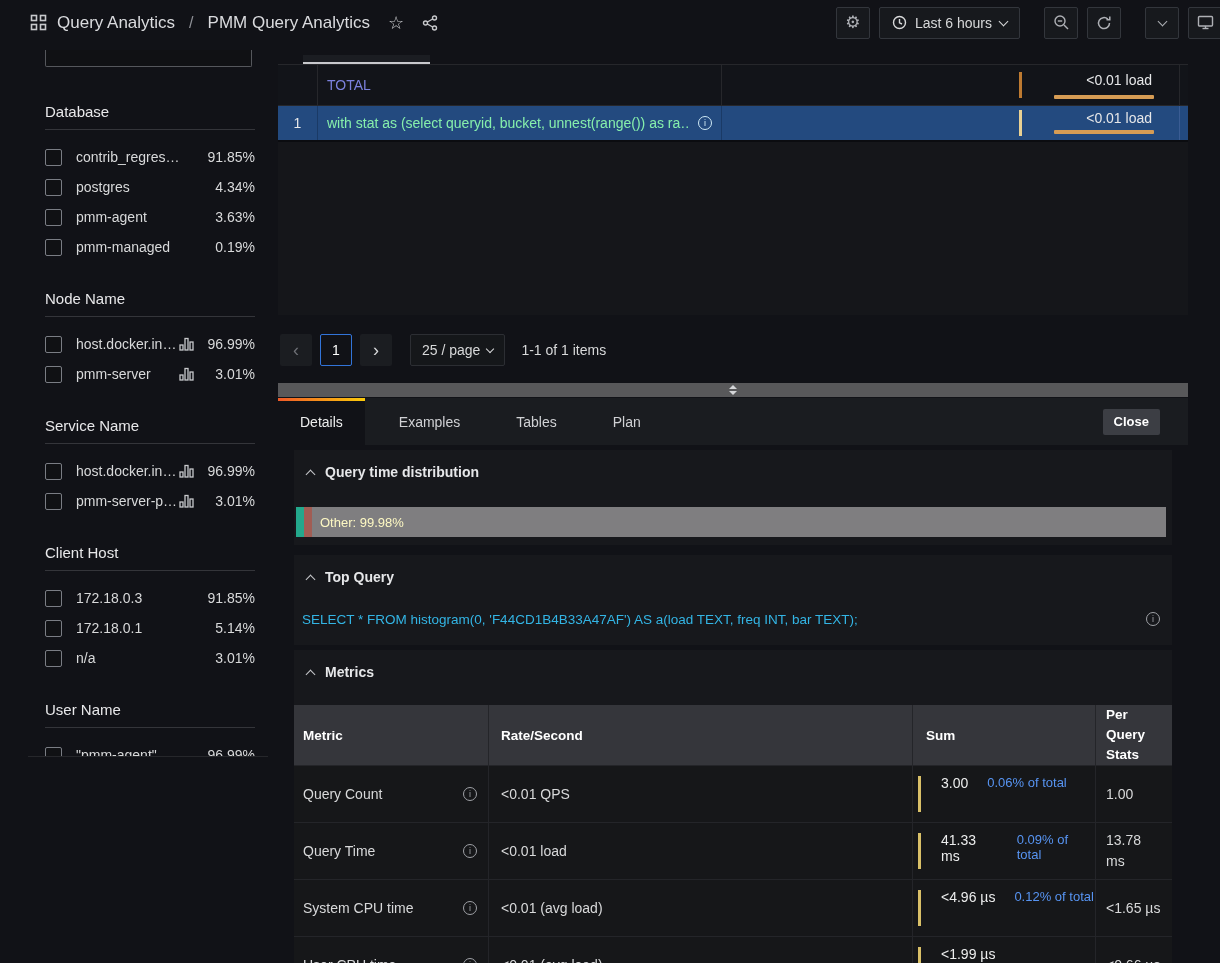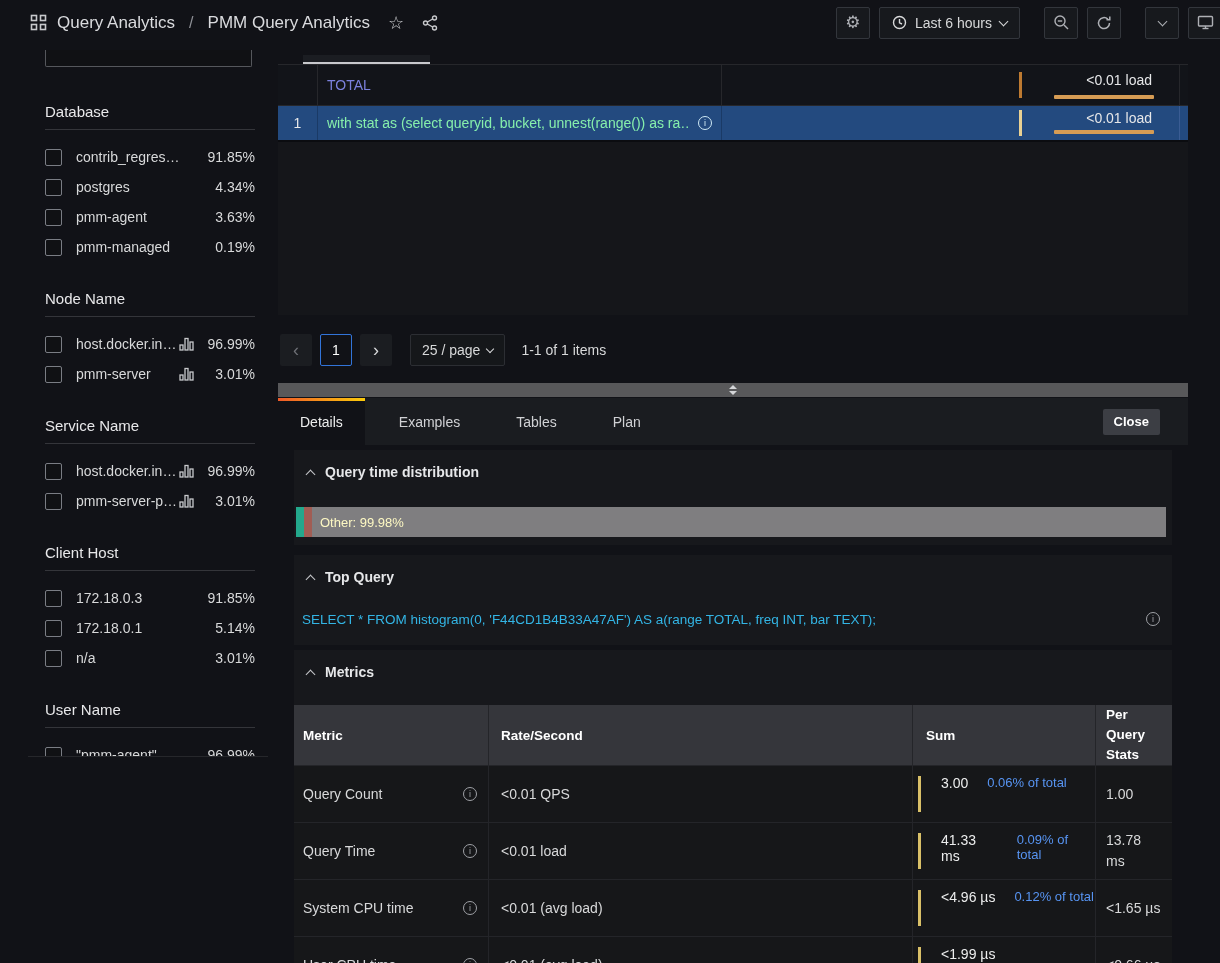--- a/index.html
+++ b/index.html
@@ -413,21 +413,21 @@
         <div class="seg-other">Other: 99.98%</div>
       </div>
     </div>
 
     <div class="card tq">
       <div class="card-head">
         <span class="chev-up"></span>
         <span>Top Query</span>
       </div>
       <div class="sql-row">
-        <span class="sql">SELECT * FROM histogram(0, 'F44CD1B4B33A47AF') AS a(range TOTAL, freq INT, bar TEXT);</span>
+        <span class="sql">SELECT * FROM histogram(0, 'F44CD1B4B33A47AF') AS a(load TEXT, freq INT, bar TEXT);</span>
         <span class="iicon sql-info"></span>
       </div>
     </div>
 
     <div class="card met">
       <div class="card-head">
         <span class="chev-up"></span>
         <span>Metrics</span>
       </div>
       <div class="mtable">

